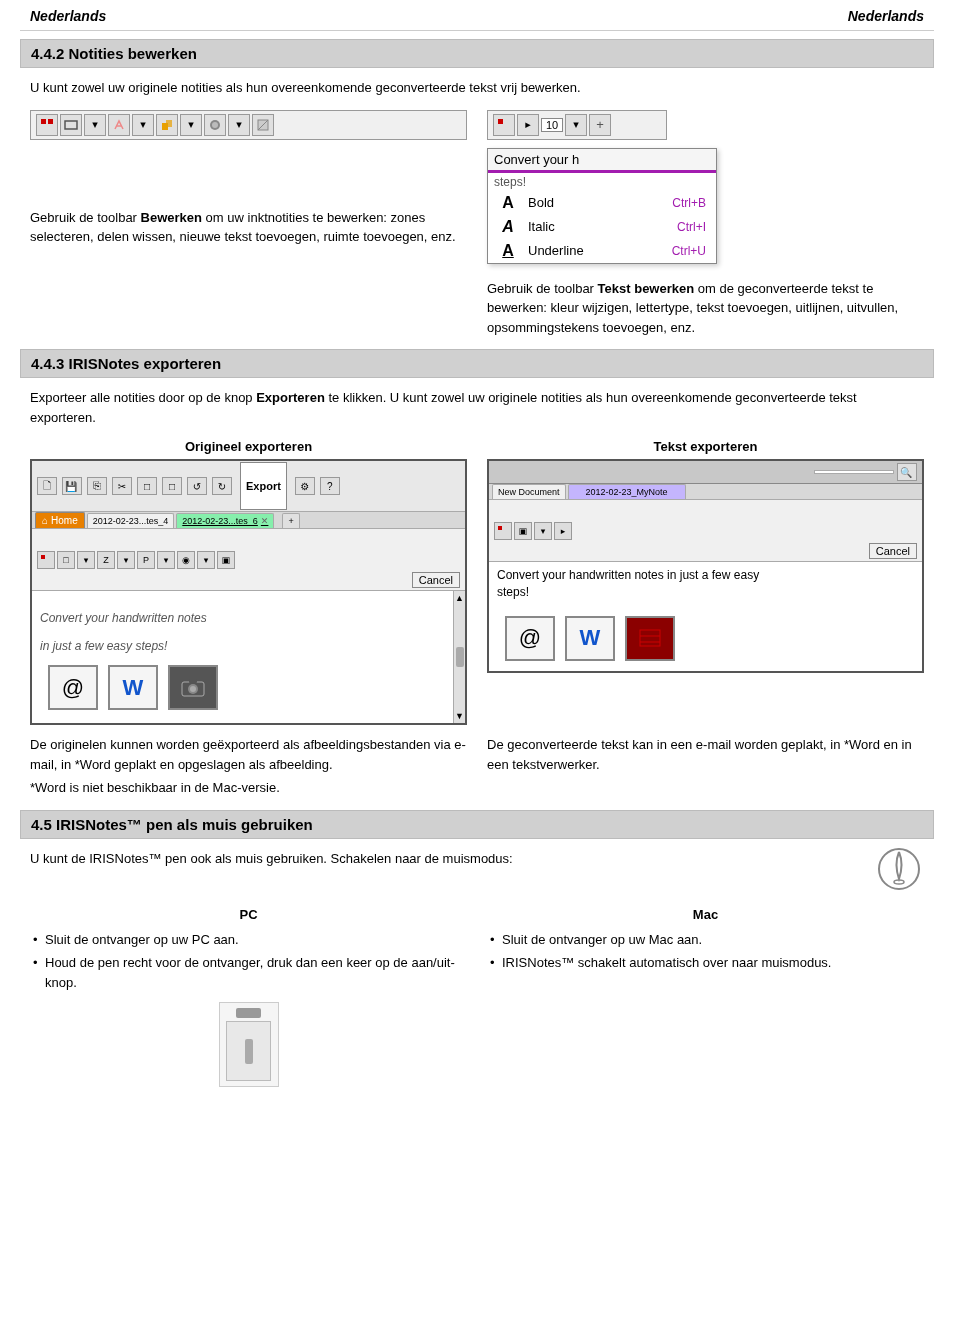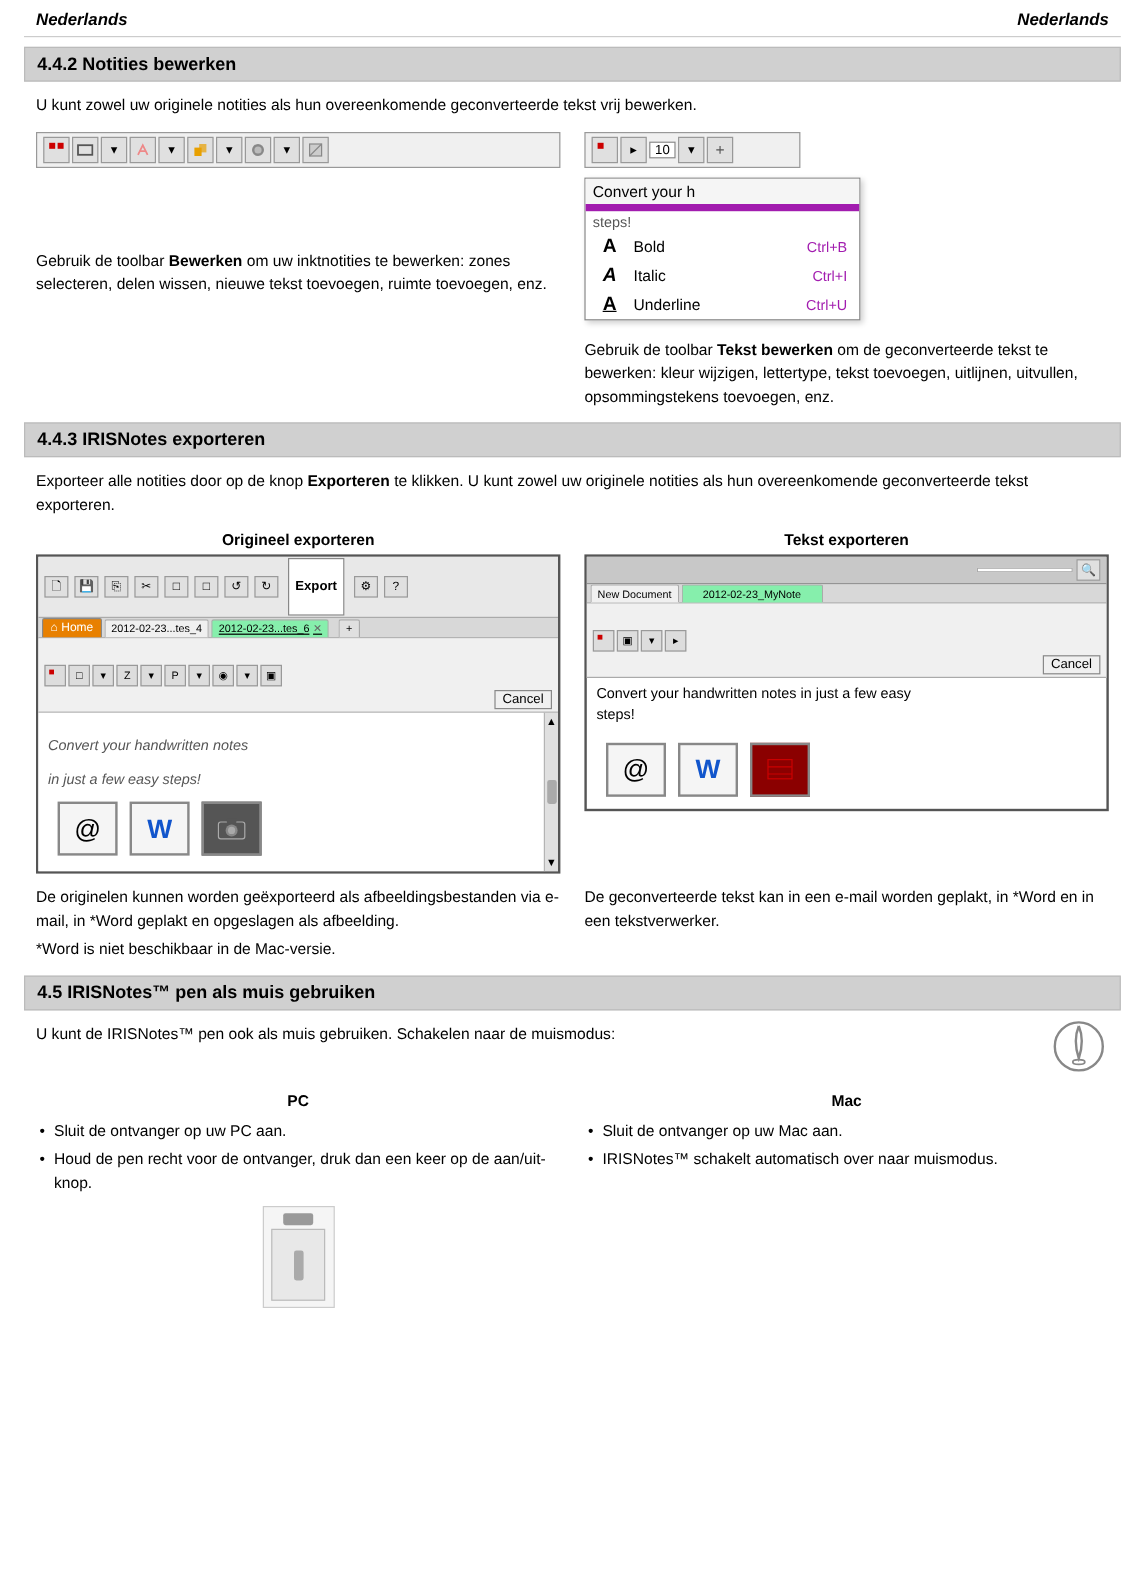--- a/index.html
+++ b/index.html
@@ -93,21 +93,21 @@
     }
 
     .context-menu {
       border: 1px solid #888;
       background: #fff;
       box-shadow: 2px 2px 5px rgba(0,0,0,0.2);
       min-width: 200px;
     }
     .context-menu-top {
       background: #f5f5f5;
-      border-bottom: 6px solid #a21caf;
+      border-bottom: 3px solid #a21caf;
       padding: 3px 6px;
       display: flex;
       align-items: center;
       gap: 8px;
     }
     .context-menu-item {
       display: flex;
       align-items: center;
       padding: 3px 10px;
       gap: 10px;
@@ -521,21 +521,21 @@
           <div class="text-window-bar">
             <div style="flex:1; display:flex; gap:3px; align-items:center;">
               <div style="flex:1;"></div>
               <div class="search-box"></div>
               <div class="menu-icon-btn">🔍</div>
             </div>
           </div>
 
           <div style="display:flex; align-items:flex-start; background:#d8d8d8; border-bottom:1px solid #aaa; padding: 0 3px;">
             <div style="background:#f0f0f0; padding:2px 5px; font-size:9px; border:1px solid #aaa; border-bottom:none; border-radius:2px 2px 0 0; margin-right:2px;">New Document</div>
-            <div style="background:#86efac; padding:2px 17px; font-size:9px; border:1px solid #aaa; border-bottom:none; border-radius:2px 2px 0 0; margin-right:2px;">2012-02-23_MyNote</div>
+            <div style="background:#c4b5fd; padding:2px 17px; font-size:9px; border:1px solid #aaa; border-bottom:none; border-radius:2px 2px 0 0; margin-right:2px;">2012-02-23_MyNote</div>
           </div>
 
           <div class="app-toolbar">
             <div class="tb-icon">
               <svg width="12" height="12" viewBox="0 0 12 12">
                   <rect x="1" y="1" width="4" height="4" fill="#c00"></rect>
                 </svg>
             </div>
             <div class="tb-icon">▣</div>
             <div class="tb-icon">▾</div>

